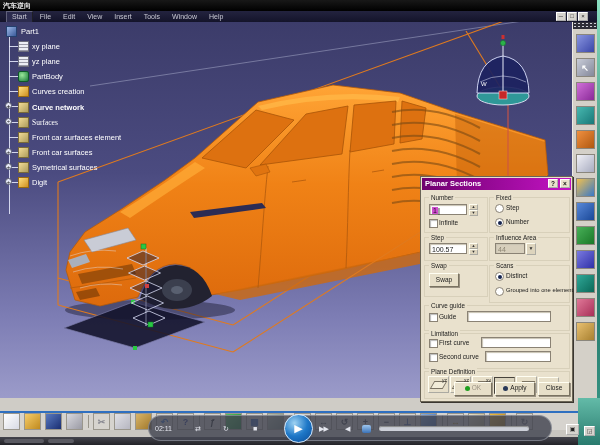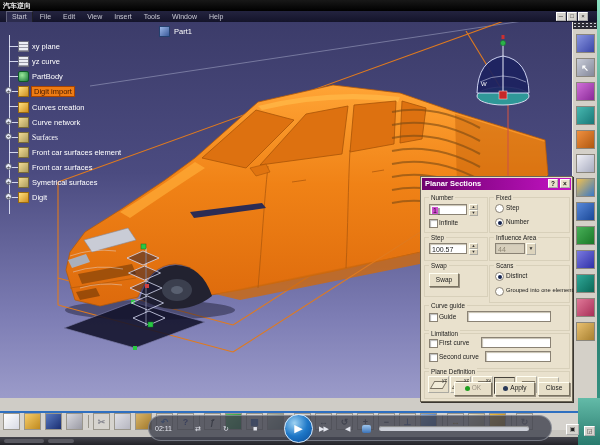--- a/index.html
+++ b/index.html
@@ -237,51 +237,45 @@
     <circle cx="503" cy="21" r="2.6" fill="#2bb24a" stroke="#157a2c" stroke-width=".6"></circle>
     <rect x="501.5" y="13" width="3" height="4" fill="#cc3030"></rect>
     <rect x="499" y="69" width="8" height="8" fill="#c62828" stroke="#ffdddd" stroke-width=".5"></rect>
     <text x="481" y="64" font-size="6" fill="#ffffff">W</text>
   </g>
 </svg>
 </div>
 
 <div id="tree" class="abs">
   <div id="trunk" class="abs"></div>
-<div class="trow root-row" style="padding-left: 4px; justify-content: flex-end;">
+<div class="trow root-row" style="padding-left: 4px;">
       <span class="tic part"></span>
       <span class="lbl">Part1</span>
     </div>
     <div class="trow" style="padding-left: 16px;">
       <span class="branch"></span>
       <span class="tic plane"></span>
       <span class="lbl">xy plane</span>
     </div>
     <div class="trow" style="padding-left: 16px;">
       <span class="branch"></span>
       <span class="tic plane"></span>
-      <span class="lbl">yz curve</span>
+      <span class="lbl">yz plane</span>
     </div>
     <div class="trow" style="padding-left: 16px;">
       <span class="branch"></span>
       <span class="tic partbody"></span>
       <span class="lbl">PartBody</span>
     </div>
-    <div class="trow hl" style="padding-left: 16px;">
-      <span class="branch"></span>
-      <span class="exp">+</span>
-      <span class="tic openbody"></span>
-      <span class="lbl">Digit import</span>
-    </div>
     <div class="trow" style="padding-left: 16px;">
       <span class="branch"></span>
       <span class="tic openbody"></span>
       <span class="lbl">Curves creation</span>
     </div>
-    <div class="trow" style="padding-left: 16px;">
+    <div class="trow" style="padding-left: 16px; font-weight: bold;">
       <span class="branch"></span>
       <span class="exp">+</span>
       <span class="tic surfbody"></span>
       <span class="lbl">Curve network</span>
     </div>
     <div class="trow" style="padding-left: 16px; font-family: Liberation Serif, serif;">
       <span class="branch"></span>
       <span class="exp">+</span>
       <span class="tic surfbody"></span>
       <span class="lbl">Surfaces</span>

